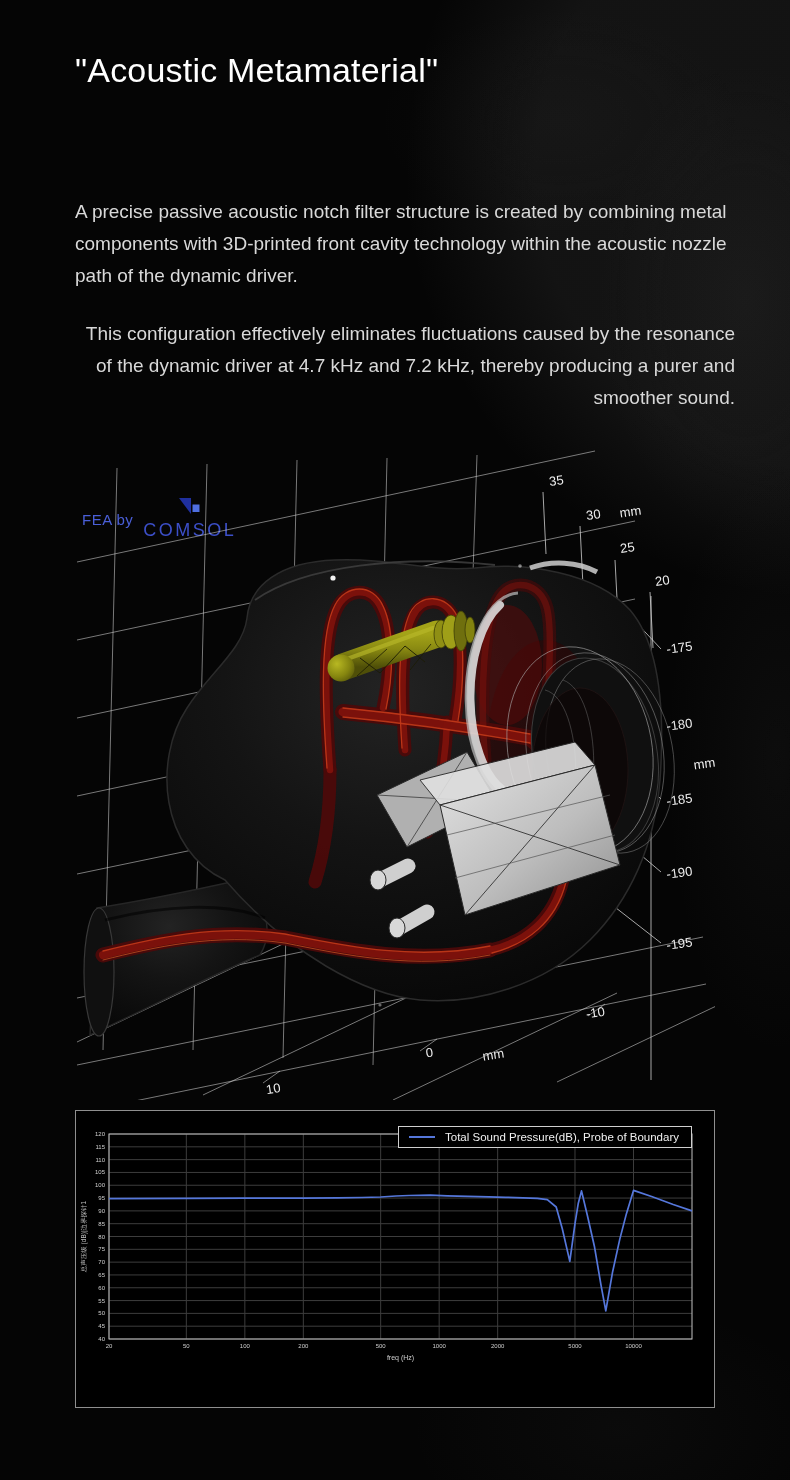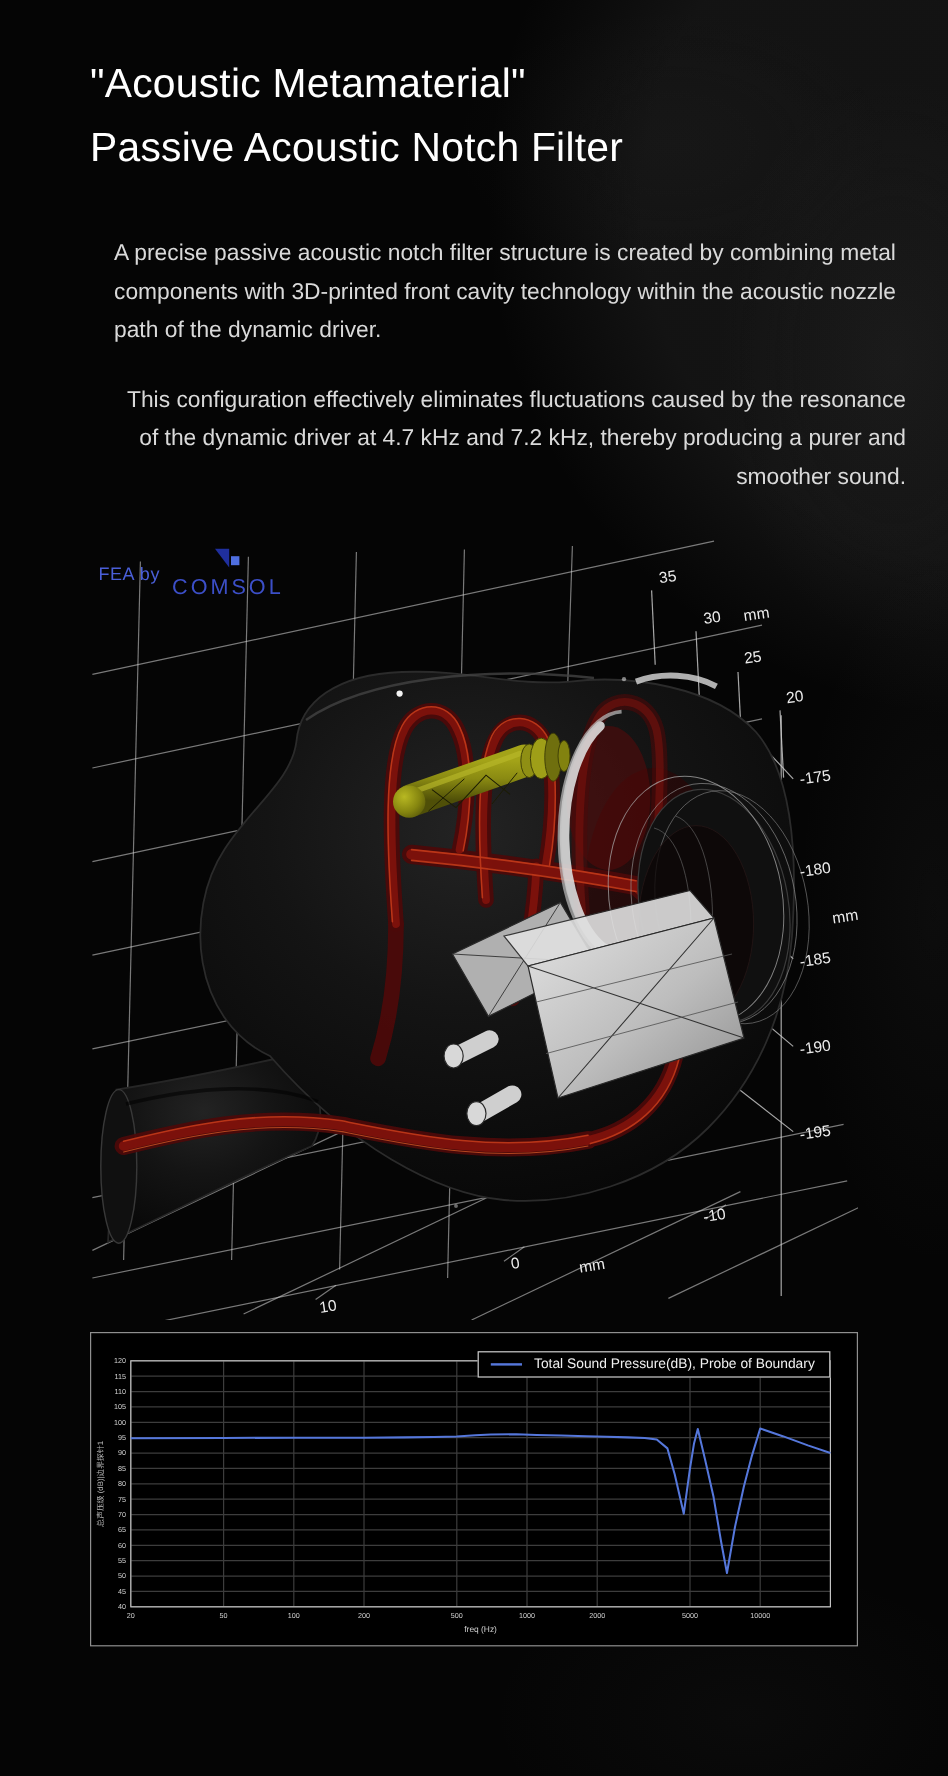--- a/index.html
+++ b/index.html
@@ -11,44 +11,43 @@
     background:
       radial-gradient(circle at 835px 170px, rgba(140,140,140,0.10) 0 300px, rgba(0,0,0,0) 430px),
       radial-gradient(ellipse 210px 340px at 745px 300px, rgba(120,120,120,0.08), rgba(0,0,0,0) 70%),
       radial-gradient(ellipse 160px 420px at 778px 760px, rgba(110,110,110,0.07), rgba(0,0,0,0) 70%),
       radial-gradient(ellipse 260px 160px at 560px 120px, rgba(100,100,100,0.05), rgba(0,0,0,0) 70%),
       radial-gradient(ellipse 300px 180px at 620px 1430px, rgba(110,110,110,0.05), rgba(0,0,0,0) 70%);
     filter:contrast(1.1);}
   .title{position:absolute;left:75px;top:44px;color:#ffffff;font-size:34px;
          font-weight:400;line-height:1.55;letter-spacing:0.2px;}
   .para{position:absolute;left:75px;width:660px;color:#d9d9d9;font-size:19px;
-        line-height:1.68;font-weight:400;margin-left:20px;}
+        line-height:1.68;font-weight:400;}
   .p1{top:196px;} .p2{top:318px;text-align:right;}
-  .fea-row{position:absolute;left:82px;top:457px;display:flex;align-items:center;gap:10px;}
+  .fea-row{position:absolute;left:82px;top:498px;display:flex;align-items:center;gap:10px;}
   .fea-prefix{color:#4a5fd8;font-size:15px;letter-spacing:0.5px;}
   .comsol{display:flex;align-items:center;gap:5px;flex-direction:column;}
   .comsol-word{color:#3c4fc8;font-size:18px;letter-spacing:2.5px;font-weight:400;}
   .fig3d{position:absolute;left:75px;top:450px;width:640px;height:650px;}
-  .chart-box{position:absolute;left:75px;top:1110px;width:640px;height:262px;
+  .chart-box{position:absolute;left:75px;top:1110px;width:640px;height:298px;
              background:#000;border:1px solid #8f8f8f;box-sizing:border-box;}
   .legend{position:absolute;right:22px;top:15px;display:flex;align-items:center;gap:10px;
           border:1px solid #cfcfcf;background:#000;padding:4px 12px 4px 10px;}
   .legend-swatch{display:inline-block;width:26px;height:2px;background:#5577db;}
   .legend-label{color:#f0f0f0;font-size:11.5px;white-space:nowrap;}
   svg text{font-family:"Liberation Sans",sans-serif;}
 </style>
 </head>
 <body>
 
 <div class="page">
   <div class="tex"></div>
 
   <div class="title">
     <div>"Acoustic Metamaterial"</div>
-    <div>Passive Acoustic Notch Filter</div>
   </div>
 
   <div class="para p1">A precise passive acoustic notch filter structure is created by combining metal components with 3D-printed front cavity technology within the acoustic nozzle path of the dynamic driver.</div>
   <div class="para p2">This configuration effectively eliminates fluctuations caused by the resonance of the dynamic driver at 4.7 kHz and 7.2 kHz, thereby producing a purer and smoother sound.</div>
 
   <div class="fea-row">
     <span class="fea-prefix">FEA by</span>
     <span class="comsol">
       <svg width="21" height="17" viewBox="0 0 21 17">
         <polygon points="0,0 12,0 12,16" fill="#1f2f9e"></polygon>

